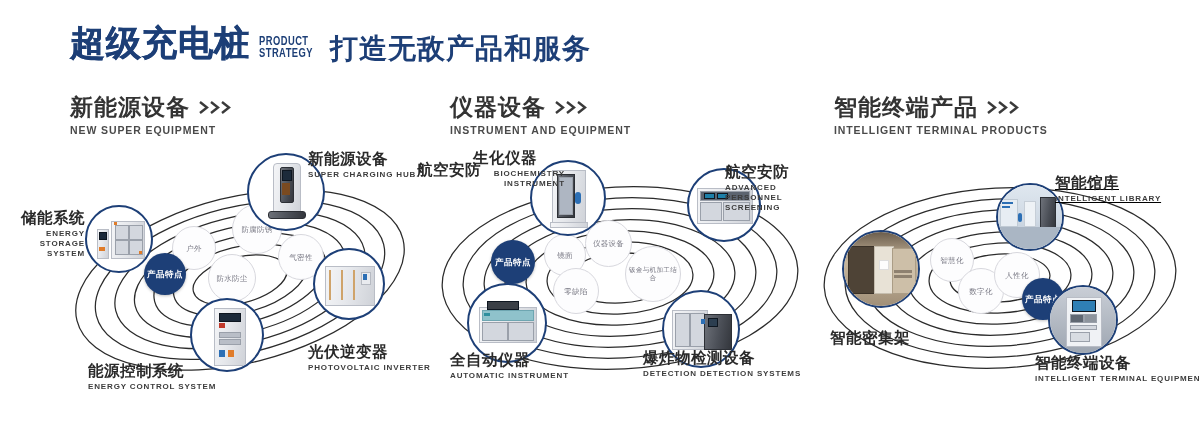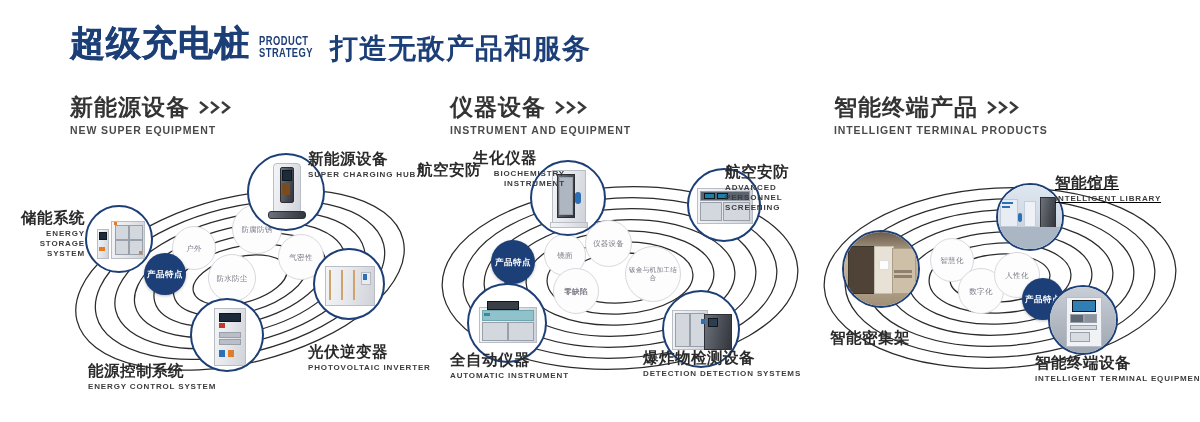--- a/index.html
+++ b/index.html
@@ -248,21 +248,21 @@
         <ellipse cx="195" cy="128" rx="178" ry="91"></ellipse>
       </g>
     </svg>
 
     <div class="feat" style="left:119px;top:84px;width:40px;height:40px;">
         <span>镜面</span>
       </div>
     <div class="feat" style="left:160px;top:70px;width:45px;height:45px;">
         <span>仪器设备</span>
       </div>
-    <div class="feat" style="left:128px;top:118px;width:44px;height:44px;font-weight:bold;">
+    <div class="feat" style="left:128px;top:118px;width:44px;height:44px;">
         <span>零缺陷</span>
       </div>
     <div class="feat" style="left:200px;top:96px;width:54px;height:54px;font-size:6.6px;line-height:8px;">
         <span>钣金与机加工结合</span>
       </div>
     <div class="feat core" style="left:66px;top:90px;width:44px;height:44px;">
         <span>产品特点</span>
       </div>
 
     <div class="node" style="left:105px;top:10px;width:72px;height:72px;">

